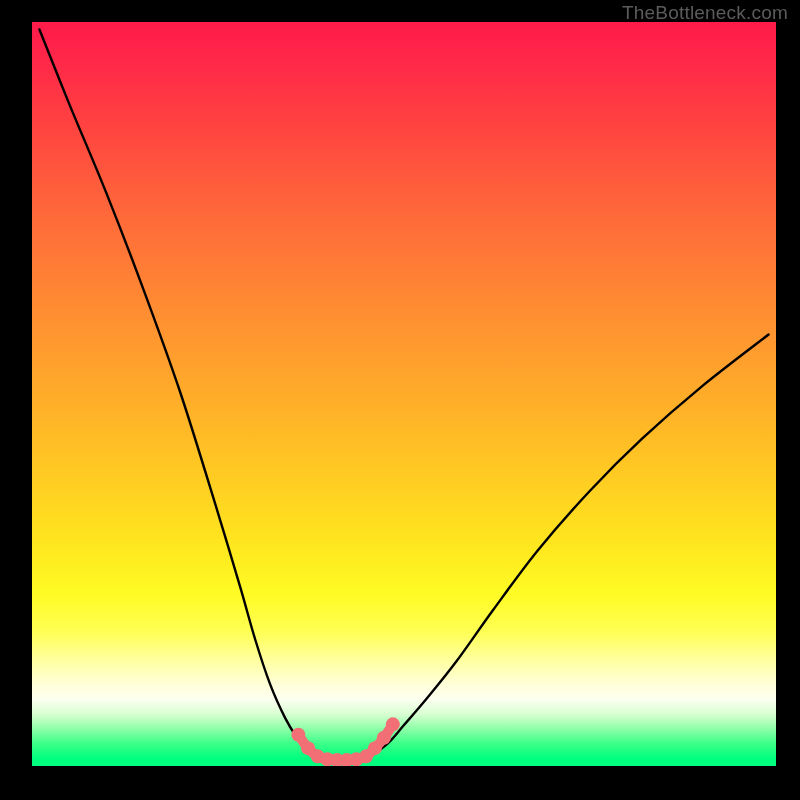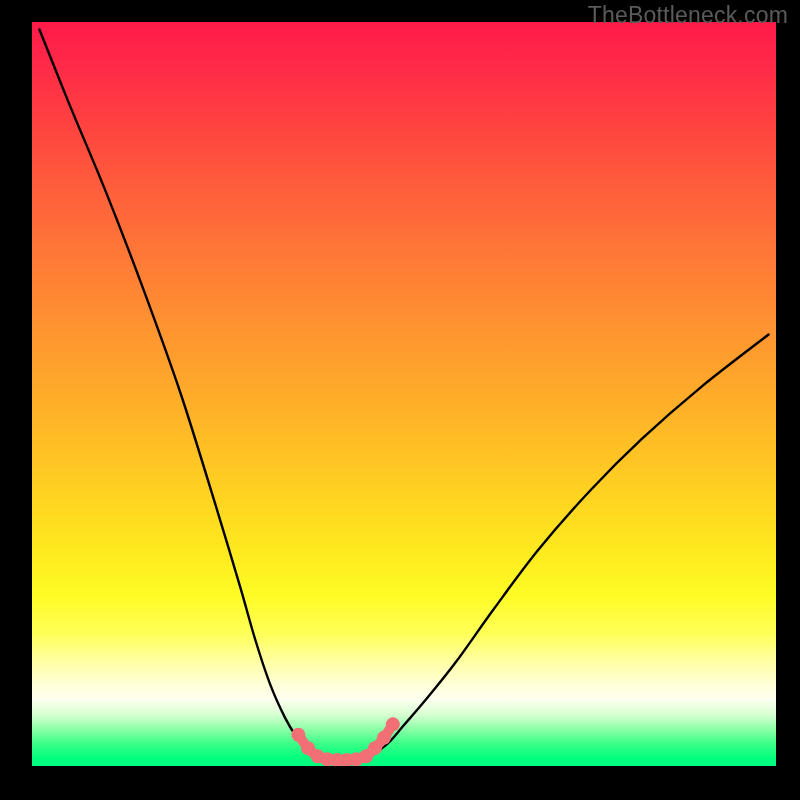--- a/index.html
+++ b/index.html
@@ -54,21 +54,21 @@
   }
   .curve-svg {
     position: absolute;
     inset: 0;
   }
   .watermark {
     position: absolute;
     top: 2px;
     right: 12px;
     color: #5b5b5b;
-    font-size: 23px;
+    font-size: 19px;
     font-weight: 400;
     letter-spacing: 0.2px;
   }
 </style>
 </head>
 <body>
 
 <div class="frame">
   <div class="plot-area">
     <div class="gradient-bg"></div>

